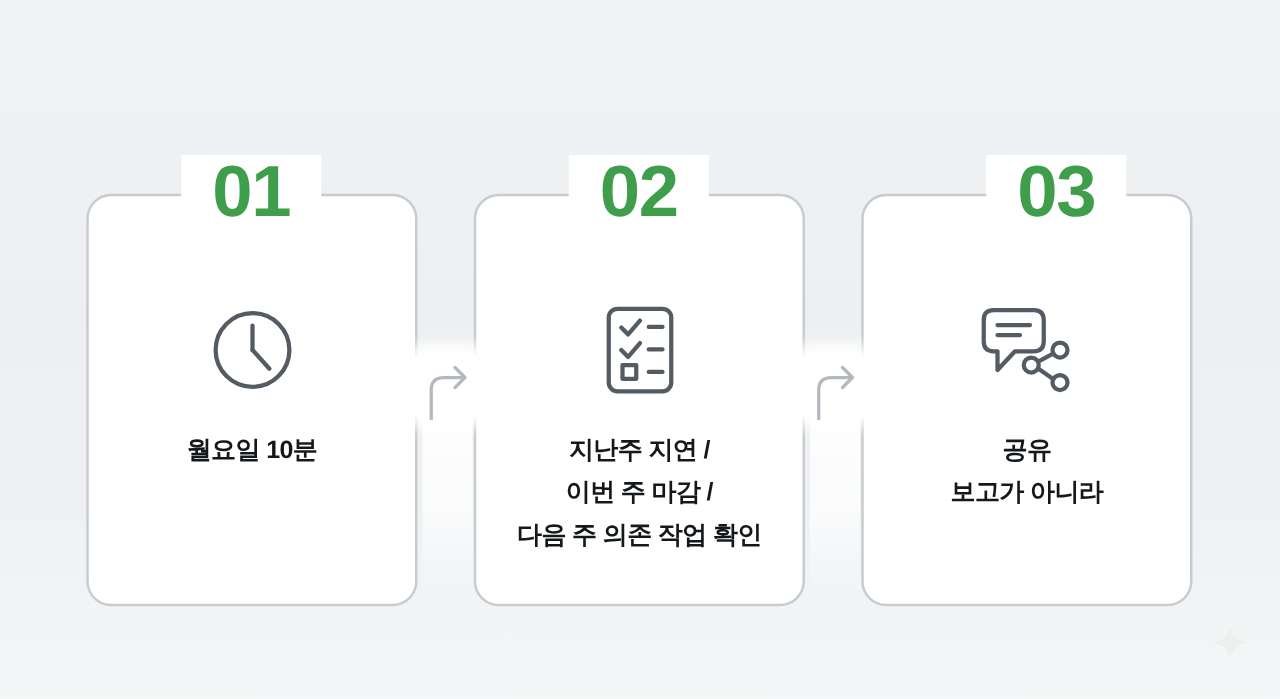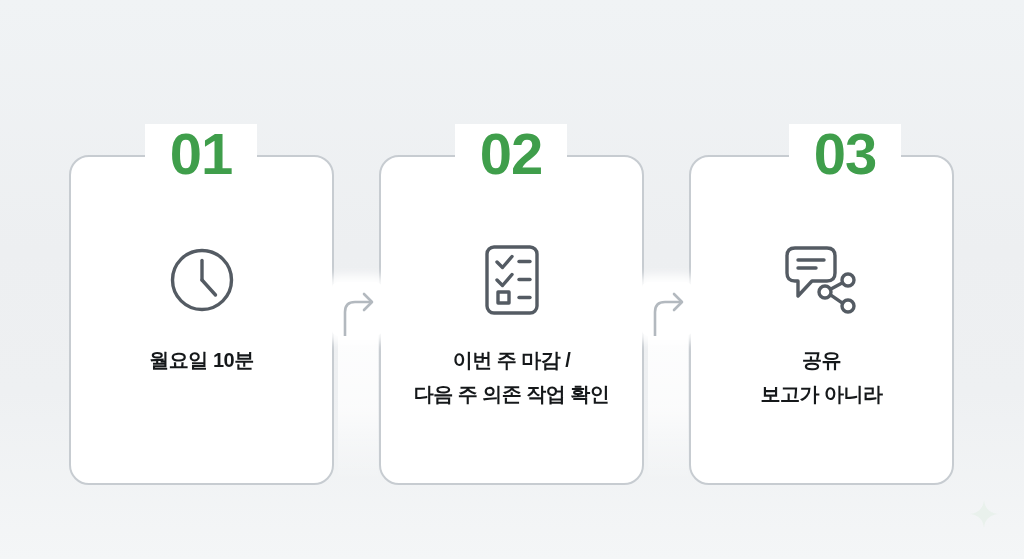--- a/index.html
+++ b/index.html
@@ -113,20 +113,21 @@
         <rect x="5" y="3" width="50" height="66" rx="7"></rect>
         <path d="M15 18 l5.5 5.5 L30 12.5"></path>
         <path d="M37 17.5 H48"></path>
         <path d="M15 36 l5.5 5.5 L30 30.5"></path>
         <path d="M37 35.5 H48"></path>
         <rect x="16" y="48" width="11" height="11"></rect>
         <path d="M37 53.5 H48"></path>
       </svg>
     </div>
     <div class="card-text">
+      <span class="line">지난주 지연 /</span>
       <span class="line">이번 주 마감 /</span>
       <span class="line">다음 주 의존 작업 확인</span>
     </div>
   </section>
 
   <section class="card card-3">
     <div class="icon-wrap">
       <svg width="78" height="72" viewBox="0 0 78 72" fill="none" stroke="currentColor" stroke-width="3.4" stroke-linecap="round" stroke-linejoin="round">
         <path d="M12 4 H44 Q52 4 52 12 V29 Q52 37 44 37 H29 L15 52 V37 H12 Q4 37 4 29 V12 Q4 4 12 4 Z"></path>
         <path d="M15 16 H41"></path>

